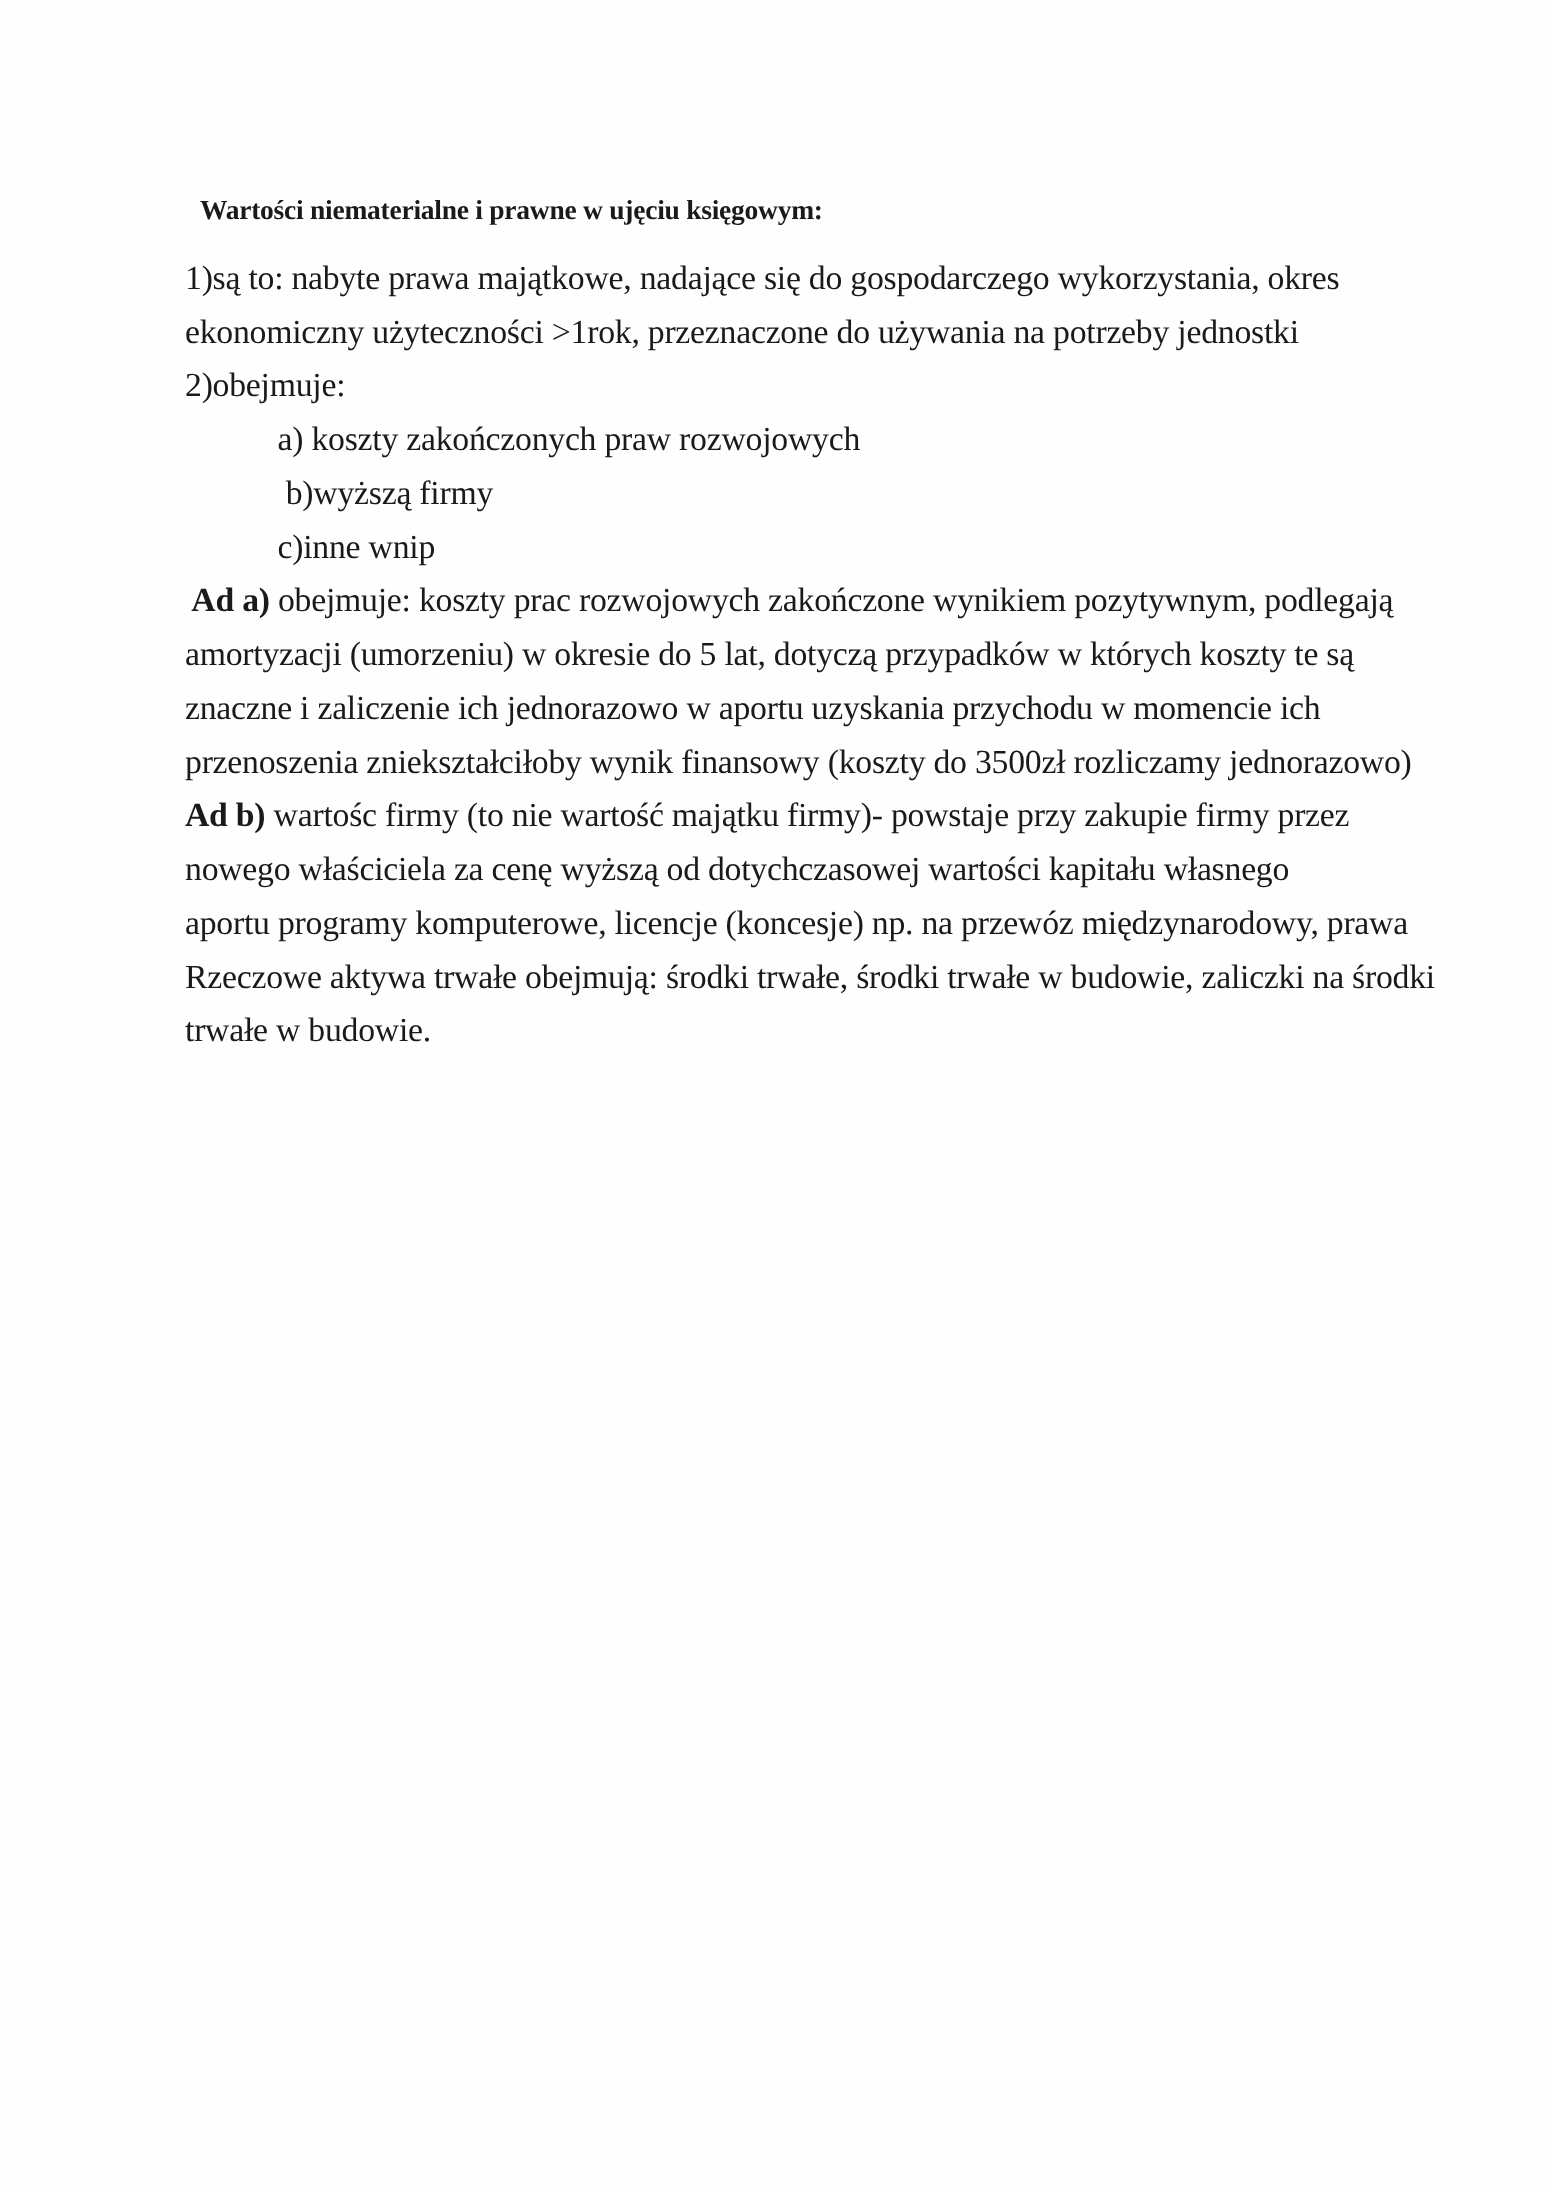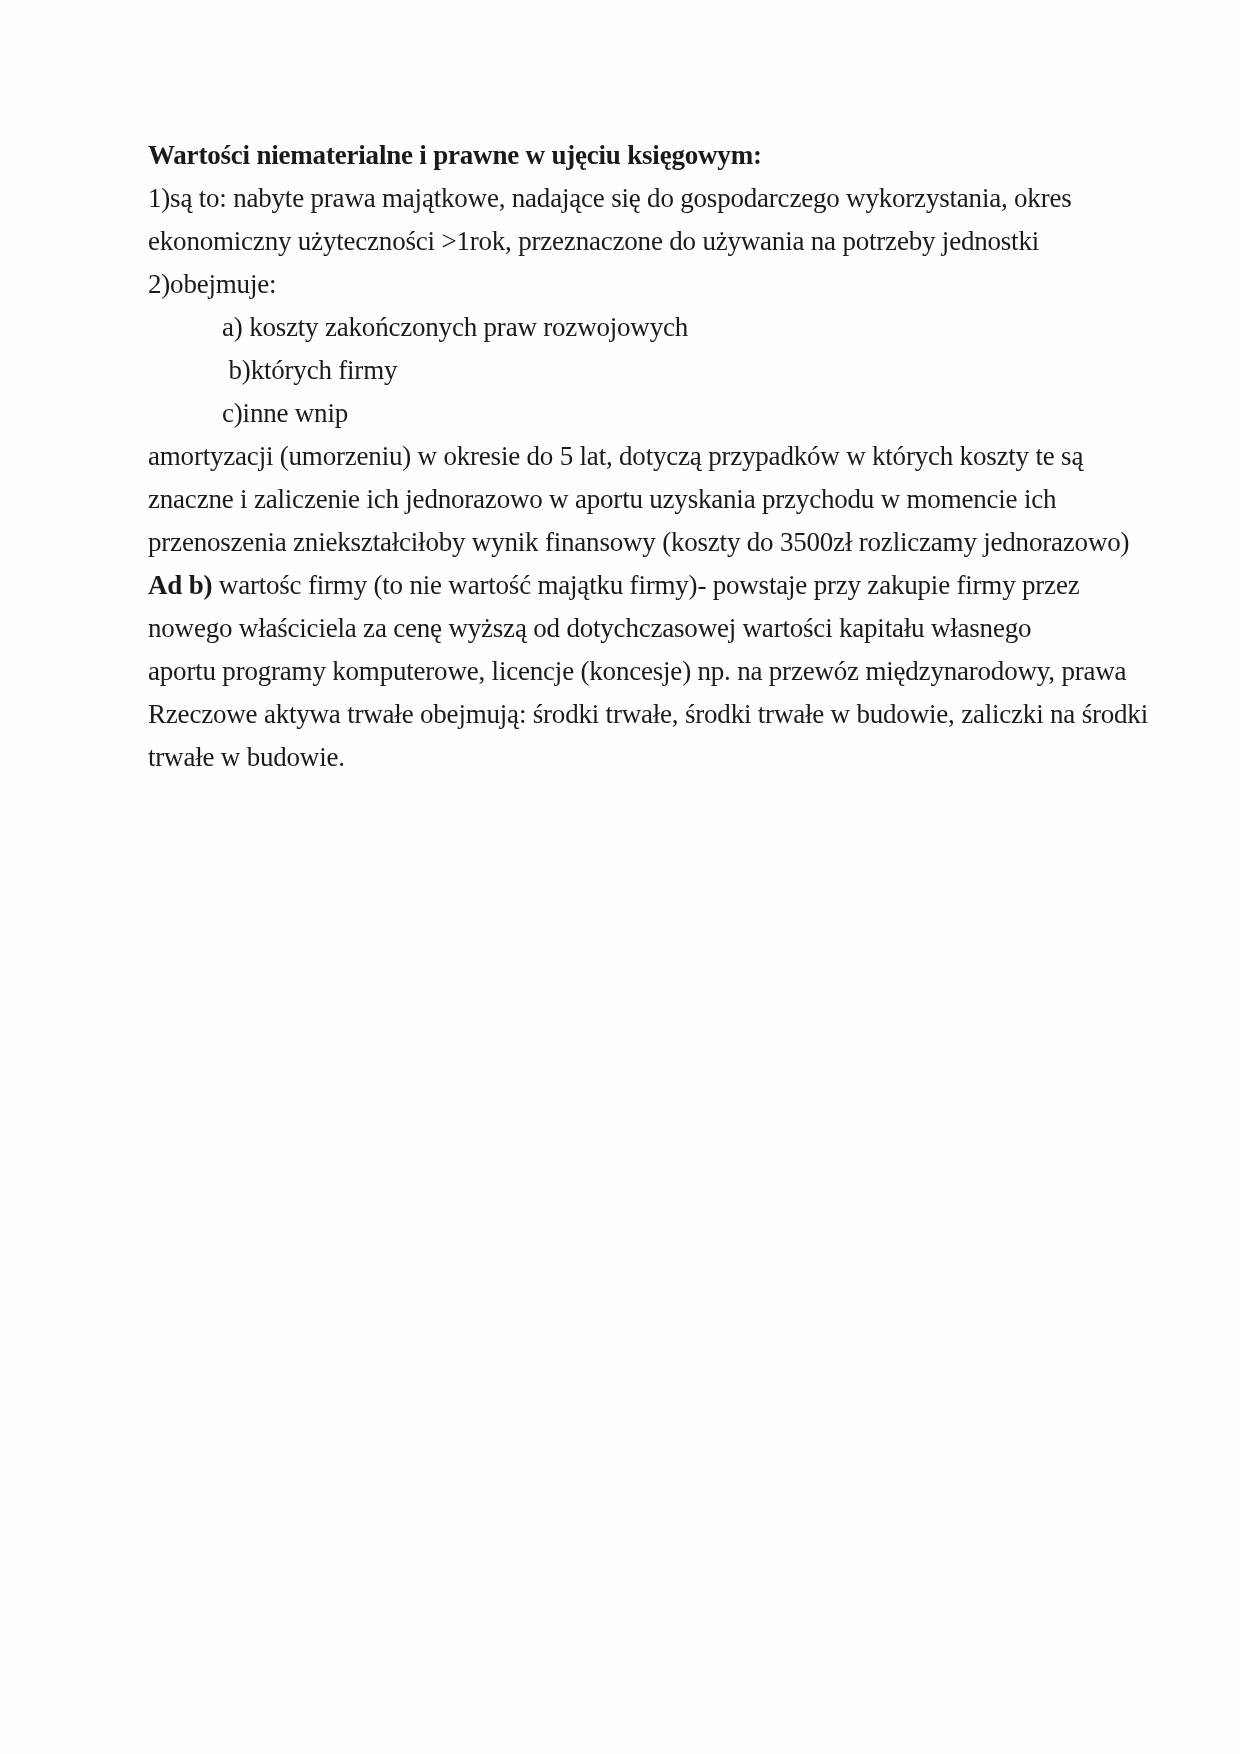--- a/index.html
+++ b/index.html
@@ -22,22 +22,22 @@
     left: 148px;
     top: 134px;
     width: 1000px;
     font-size: 27px;
     letter-spacing: -0.2px;
     line-height: 43px;
   }
   .doc-title {
     font-weight: bold;
     white-space: pre;
-    margin: 0;
-    font-size: 27px;
+    margin: 12px;
+    font-size: 22px;
     line-height: 43px;
   }
   .line {
     white-space: pre;
     min-height: 43px;
   }
   .line.indent1 {
     padding-left: 74px;
   }
   .seg-bold {
@@ -48,22 +48,23 @@
 <body>
 
 <div class="page">
   <div class="doc-content">
     <h1 class="doc-title">Wartości niematerialne i prawne w ujęciu księgowym:</h1>
     <div id="doc-lines">
         <div class="line"><span class="">1)są to: nabyte prawa majątkowe, nadające się do gospodarczego wykorzystania, okres</span></div>
         <div class="line"><span class="">ekonomiczny użyteczności &gt;1rok, przeznaczone do używania na potrzeby jednostki</span></div>
         <div class="line"><span class="">2)obejmuje:</span></div>
         <div class="line indent1"><span class="">a) koszty zakończonych praw rozwojowych</span></div>
-        <div class="line indent1"><span class=""> b)których firmy</span></div>
+        <div class="line indent1"><span class=""> b)wyższą firmy</span></div>
         <div class="line indent1"><span class="">c)inne wnip</span></div>
+        <div class="line"><span class="seg-bold"> Ad a)</span><span class=""> obejmuje: koszty prac rozwojowych zakończone wynikiem pozytywnym, podlegają</span></div>
         <div class="line"><span class="">amortyzacji (umorzeniu) w okresie do 5 lat, dotyczą przypadków w których koszty te są</span></div>
         <div class="line"><span class="">znaczne i zaliczenie ich jednorazowo w aportu uzyskania przychodu w momencie ich</span></div>
         <div class="line"><span class="">przenoszenia zniekształciłoby wynik finansowy (koszty do 3500zł rozliczamy jednorazowo)</span></div>
         <div class="line"><span class="seg-bold">Ad b)</span><span class=""> wartośc firmy (to nie wartość majątku firmy)- powstaje przy zakupie firmy przez</span></div>
         <div class="line"><span class="">nowego właściciela za cenę wyższą od dotychczasowej wartości kapitału własnego</span></div>
         <div class="line"><span class="">aportu programy komputerowe, licencje (koncesje) np. na przewóz międzynarodowy, prawa</span></div>
         <div class="line"><span class="">Rzeczowe aktywa trwałe obejmują: środki trwałe, środki trwałe w budowie, zaliczki na środki</span></div>
         <div class="line"><span class="">trwałe w budowie.</span></div>
       </div>
   </div>

